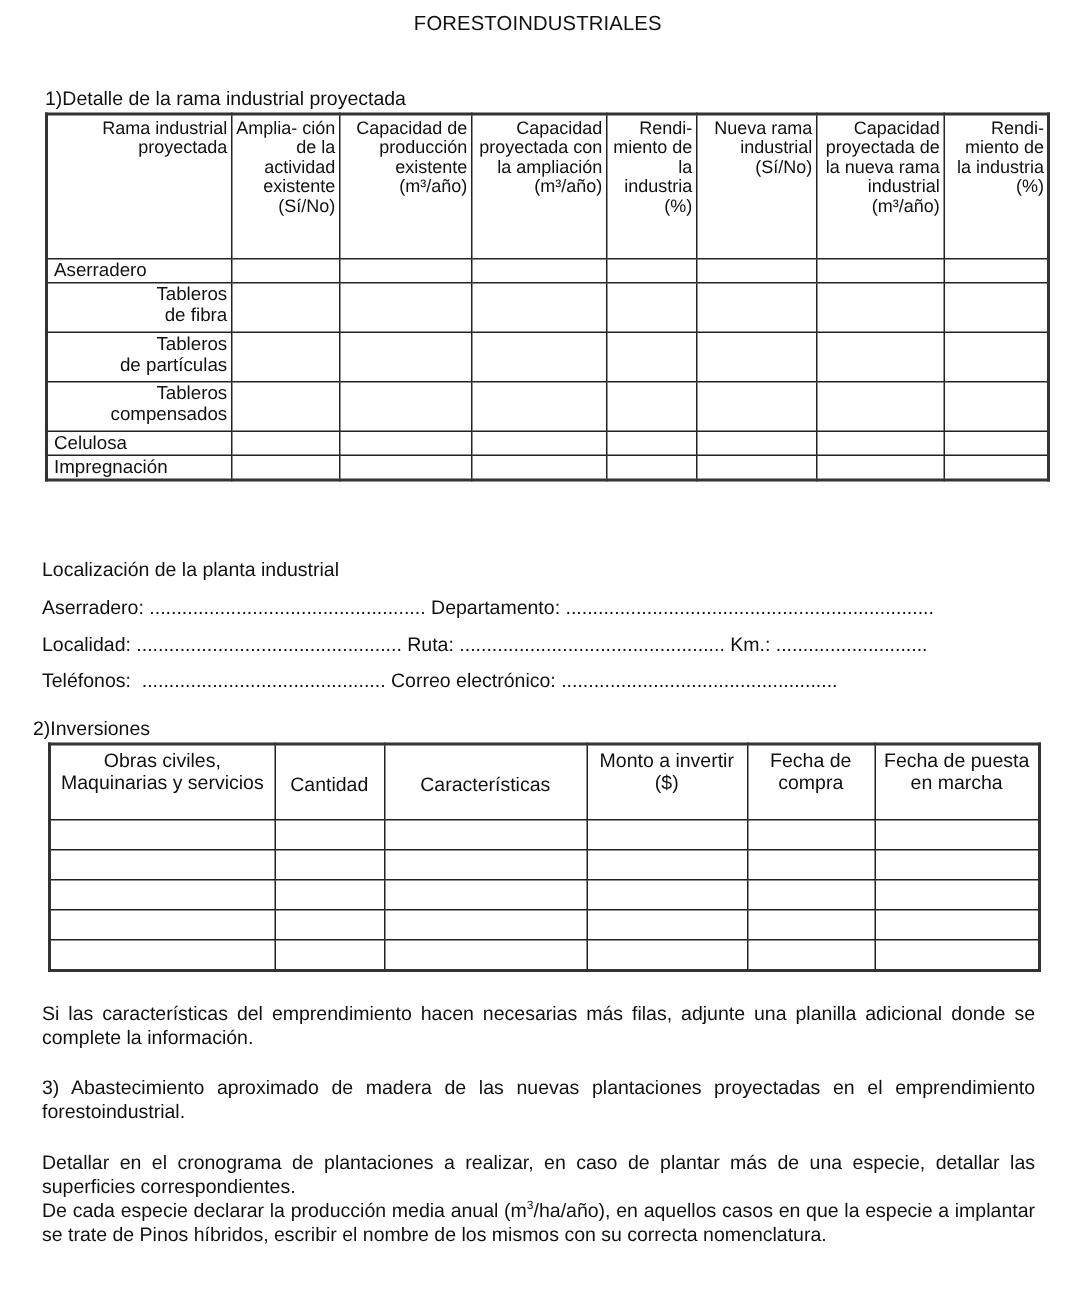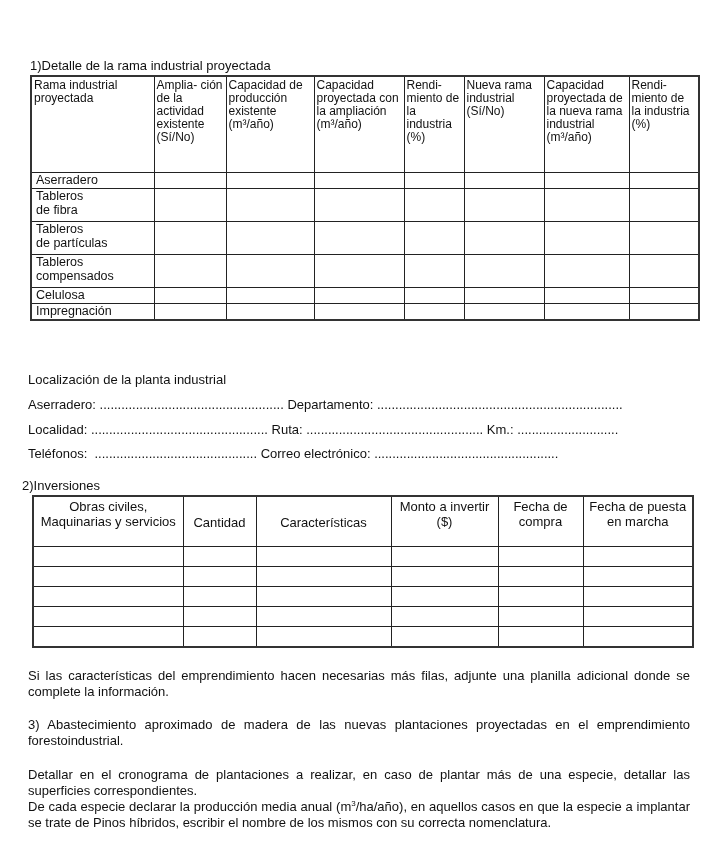--- a/index.html
+++ b/index.html
@@ -4,37 +4,38 @@
 <style>
   html, body { margin:0; padding:0; background:#fff; }
   body { width:717px; height:867px; position:relative; overflow:hidden;
          font-family:"Liberation Sans", sans-serif; color:#111; }
   .abs { position:absolute; }
   .title { left:0; width:717px; text-align:center; font-size:13.5px; line-height:16px; top:8px; letter-spacing:0.1px; }
   .sec { font-size:13px; }
   table.grid { position:absolute; border-collapse:collapse; table-layout:fixed; }
   table.grid td, table.grid th { border:1px solid #222; padding:0 2px; vertical-align:top; font-weight:normal; }
   #t1 { left:30px; top:75px; width:668px; border:2px solid #333; font-size:12px; }
-  #t1 th { text-align:left; line-height:13px; padding-top:2px; height:93px; }
+  #t1 th { text-align:right; line-height:13px; padding-top:2px; height:93px; }
   #t1 td { line-height:14px; font-size:12.5px; padding-left:4px; }
   #t1 tr.r1 td { height:15px; }
-  #t1 tr.r2 td { height:32px; }
+  #t1 tr.r2 td { height:32px;text-align:right; }
   #t2 { left:32px; top:495px; width:660px; border:2px solid #333; font-size:13px; }
   #t2 th { text-align:center; line-height:15px; height:47px; vertical-align:top; padding-top:2px; }
   #t2 th.mid { vertical-align:middle; }
   #t2 td { height:19px; }
   .line { font-size:13px; white-space:nowrap; }
   .dots { letter-spacing:0; }
   .para { left:28px; width:662px; font-size:13px; line-height:16px; text-align:justify; }
   sup { font-size:8px; line-height:0; }
 </style>
 </head>
 <body>
 
 <div class="abs title">
+  <div>FORESTOINDUSTRIALES</div>
 </div>
 
 <div class="abs sec" style="left:30px; top:58px;">1)Detalle de la rama industrial proyectada</div>
 
 <table id="t1" class="grid">
   <colgroup>
     <col style="width:123px">
       <col style="width:72px">
       <col style="width:88px">
       <col style="width:90px">

